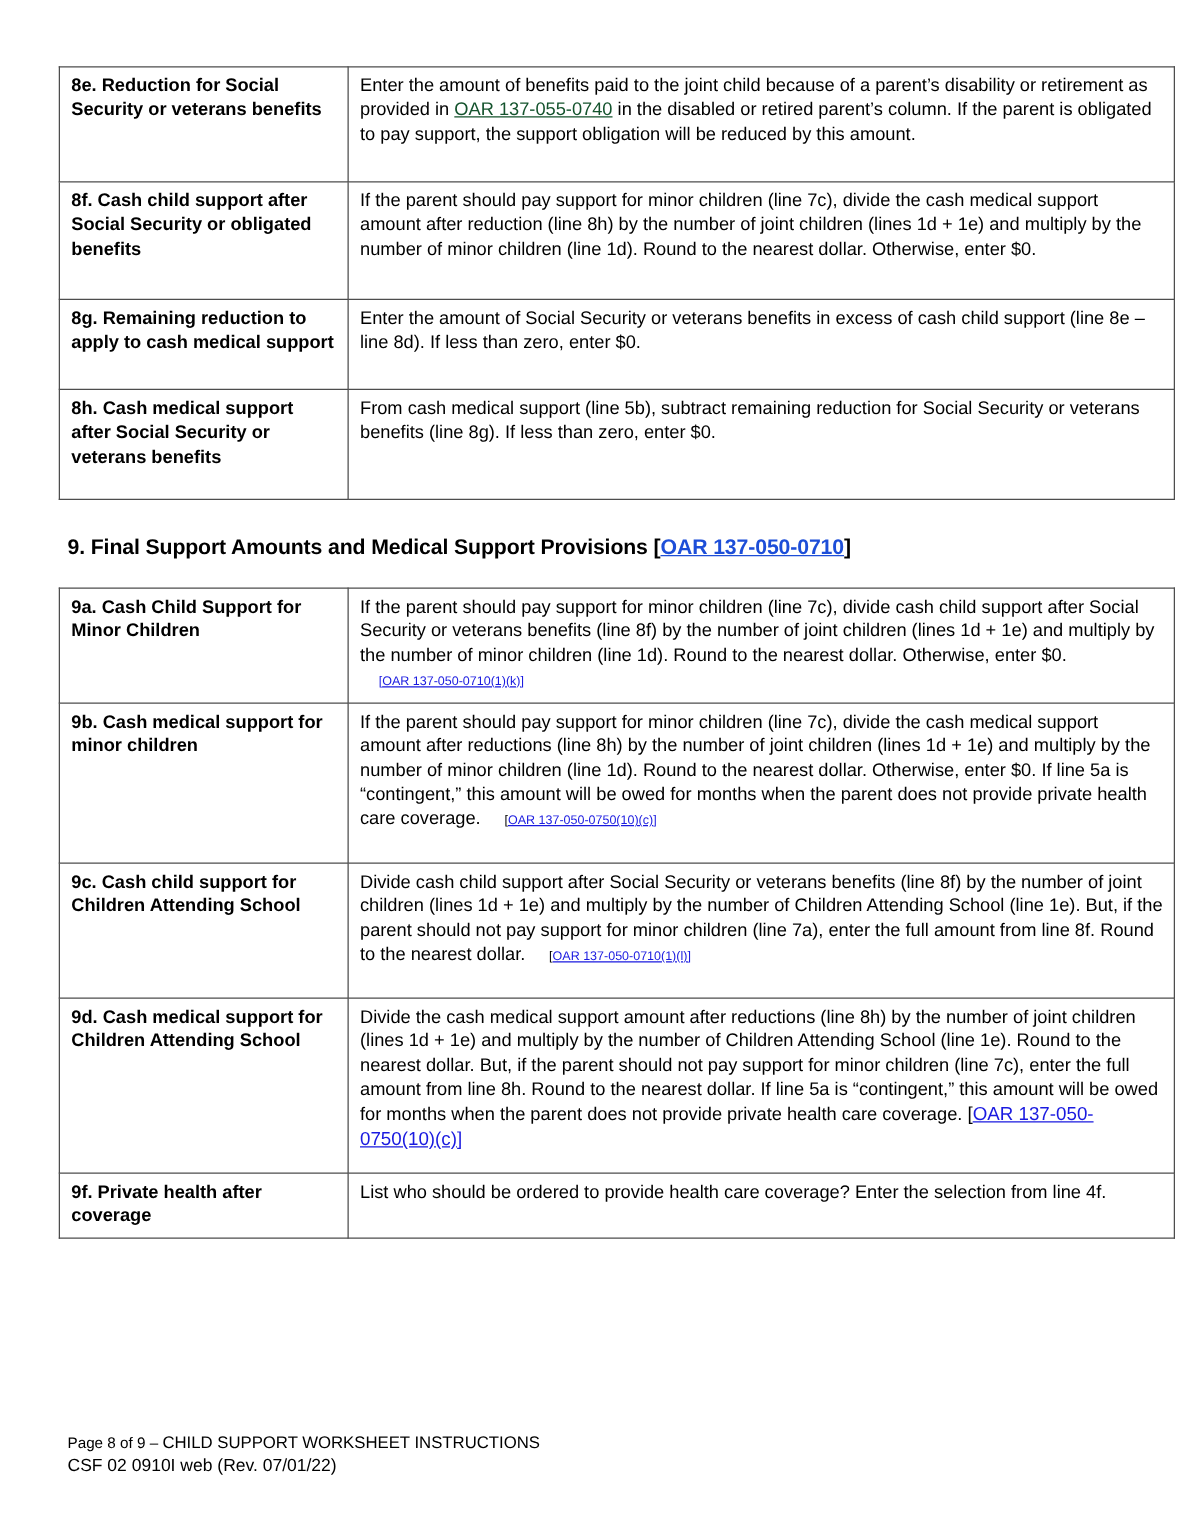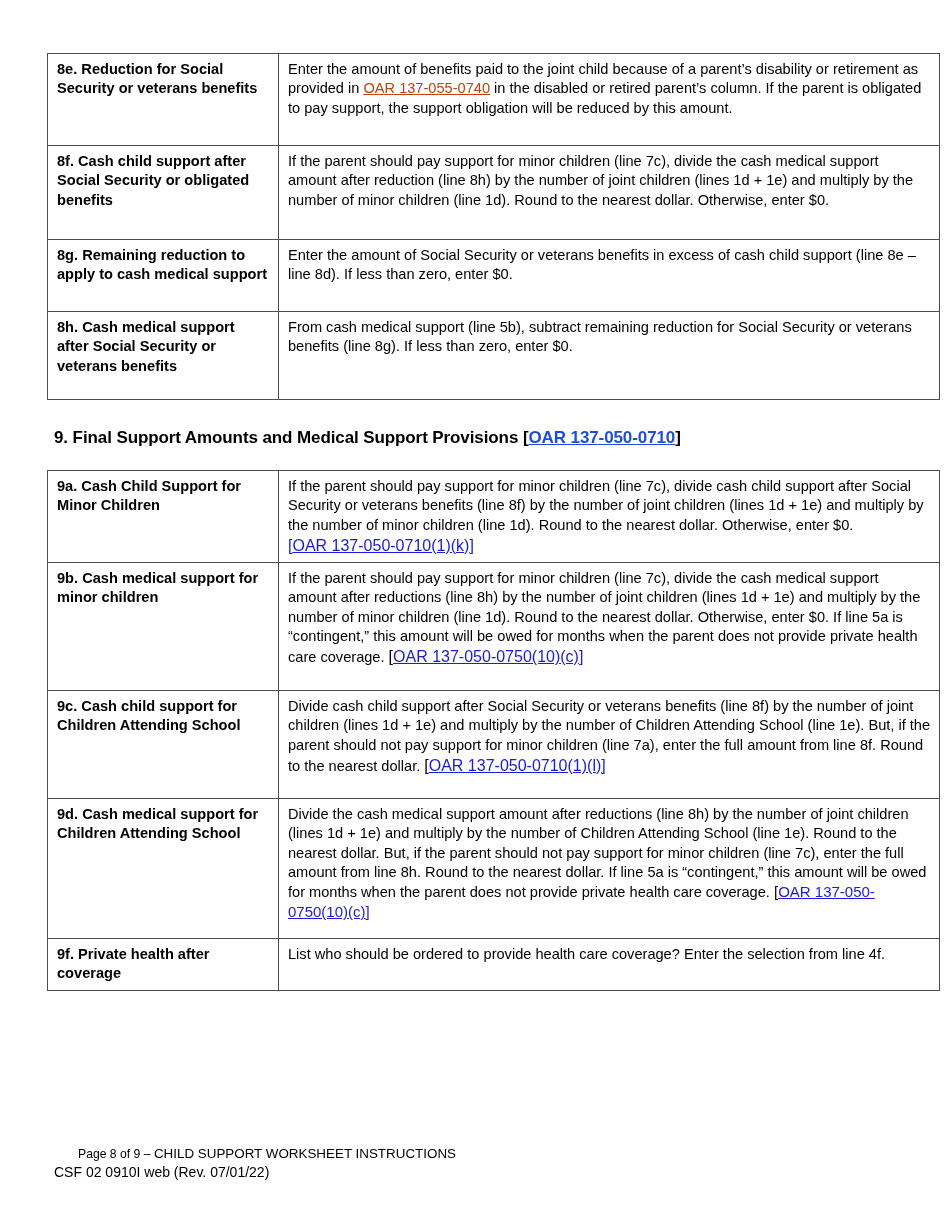--- a/index.html
+++ b/index.html
@@ -77,46 +77,46 @@
     color: #000000;
   }
   .heading-link {
     color: #1d4ed8;
     text-decoration: underline;
     font-weight: bold;
   }
 
   
   .inline-link {
-    color: #c2410c;
+    color: #14532d;
     text-decoration: underline;
   }
   .cite {
-    font-size: 16px;
+    font-size: 10px;
     white-space: nowrap;
+    margin-left: 15px;
   }
   .cite-link {
     color: #1a1ae0;
     text-decoration: underline;
   }
   .cite-wrap {
     font-size: 15px;
   }
   .cite-wrap .cite-link { white-space: normal; }
 
   
   .footer {
     position: absolute;
     left: 54px;
     top: 1145px;
     line-height: 1.36;
   }
   .footer-line1 {
     font-size: 12.2px;
-    margin-left: 24px;
   }
   .footer-line1 .small-caps-part {
     font-size: 13.4px;
   }
   .footer-line2 {
     font-size: 14px;
   }
 </style>
 </head>
 <body>

